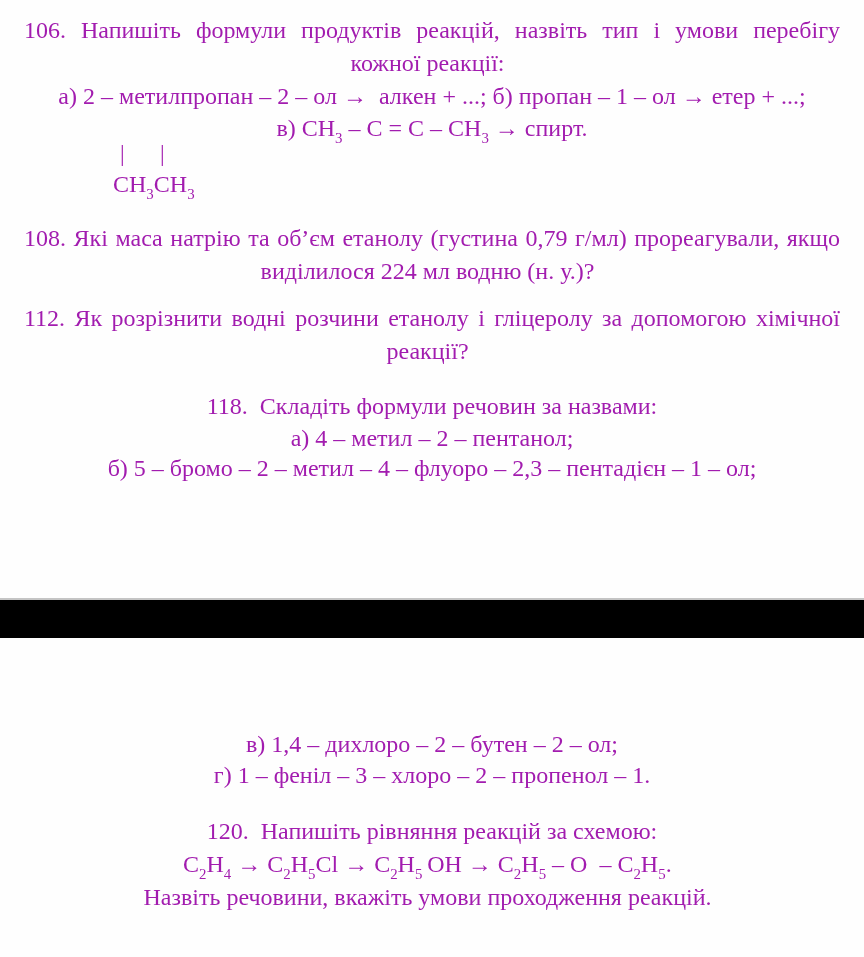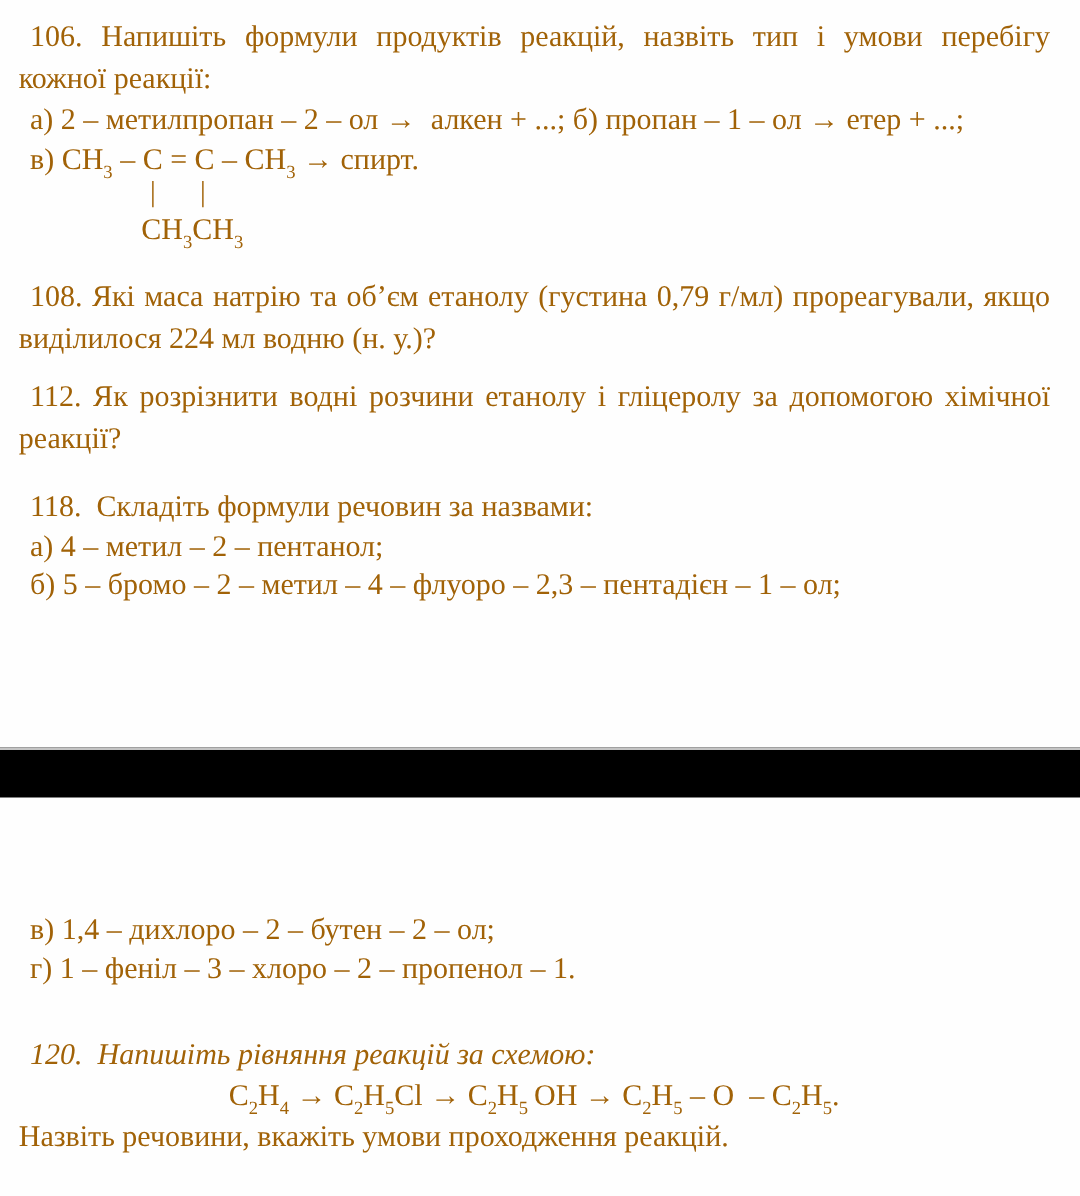--- a/index.html
+++ b/index.html
@@ -2,47 +2,47 @@
 <html><head>
 <meta charset="utf-8">
 <style>
   html, body { margin: 0; padding: 0; background: #fff; }
   #screen {
     position: relative;
     width: 864px; height: 957px;
     background: #fefefe;
     overflow: hidden;
     font-family: "Liberation Serif", "DejaVu Serif", serif;
-    color: #a16207;
+    color: #a21caf;
   }
   .doc {
     padding: 14px 24px 0 15px;
     font-size: 24px;
   }
-  .line { line-height: 33px; min-height: 33px; white-space: nowrap; }
+  .line { line-height: 33px; min-height: 33px; white-space: nowrap; text-align: center; }
   .fl { text-indent: 9px; }                 
   .jline { text-align: justify; text-align-last: justify; white-space: normal; }
   .tight { line-height: 30px; min-height: 30px; }
   sub {
     font-size: 0.62em;
     line-height: 0;
     position: relative;
     top: 0.05em;
   }
   
   .bars { position: relative; height: 26px; line-height: 26px; }
   .bars .bond { position: absolute; top: -2px; font-size: 23px; }
   .bond-1 { left: 105px; }
   .bond-2 { left: 145px; }
   .ch3-line { padding-left: 98px; line-height: 30px; min-height: 30px; font-family: Liberation Serif, serif; }
   
   .gap-108 { margin-top: 23px; }
   .gap-112 { margin-top: 14px; }
   .gap-118 { margin-top: 22px; }
-  .gap-120 { margin-top: 36px; font-style: italic; }
+  .gap-120 { margin-top: 23px; }
   .gap-vg  { margin-top: 91px; }
   
   .redaction {
     height: 38px;
     border-top: 2px solid #c4c4c4;
     margin: 115px -24px 0 -15px;
   }
   
   .scheme { padding-left: 168px; line-height: 33px; min-height: 33px; }
 </style>

